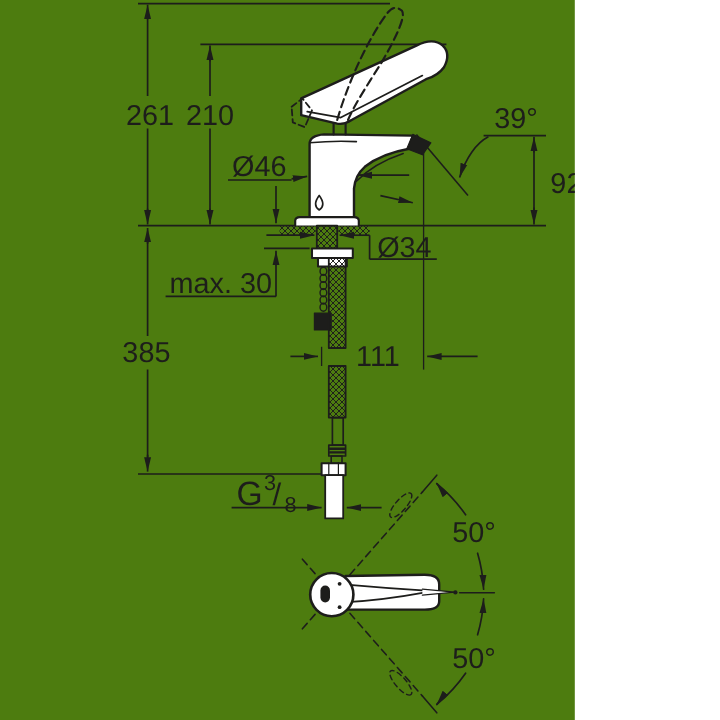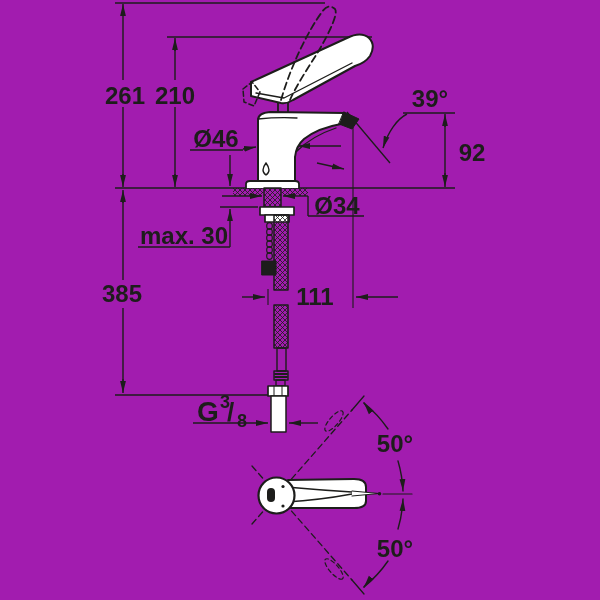--- a/index.html
+++ b/index.html
@@ -1,16 +1,16 @@
 <!DOCTYPE html>
 <html><head>
 <meta charset="utf-8">
 <style>
   html,body{margin:0;padding:0;background:#fff;}
-  .stage{width:600px;height:600px;position:relative;background:#a21caf;overflow:hidden;font-weight:bold;}
+  .stage{width:479px;height:600px;position:relative;background:#4d7c0f;overflow:hidden;}
   svg{display:block;}
   text{font-family:"Liberation Sans","DejaVu Sans",sans-serif;fill:#1d1d1b;}
   .dim{font-size:24px;}
   .dim-sm{font-size:18px;}
   .dim-g{font-size:28px;}
   .dim-slash{font-size:26px;}
 </style>
 </head>
 <body>
 

